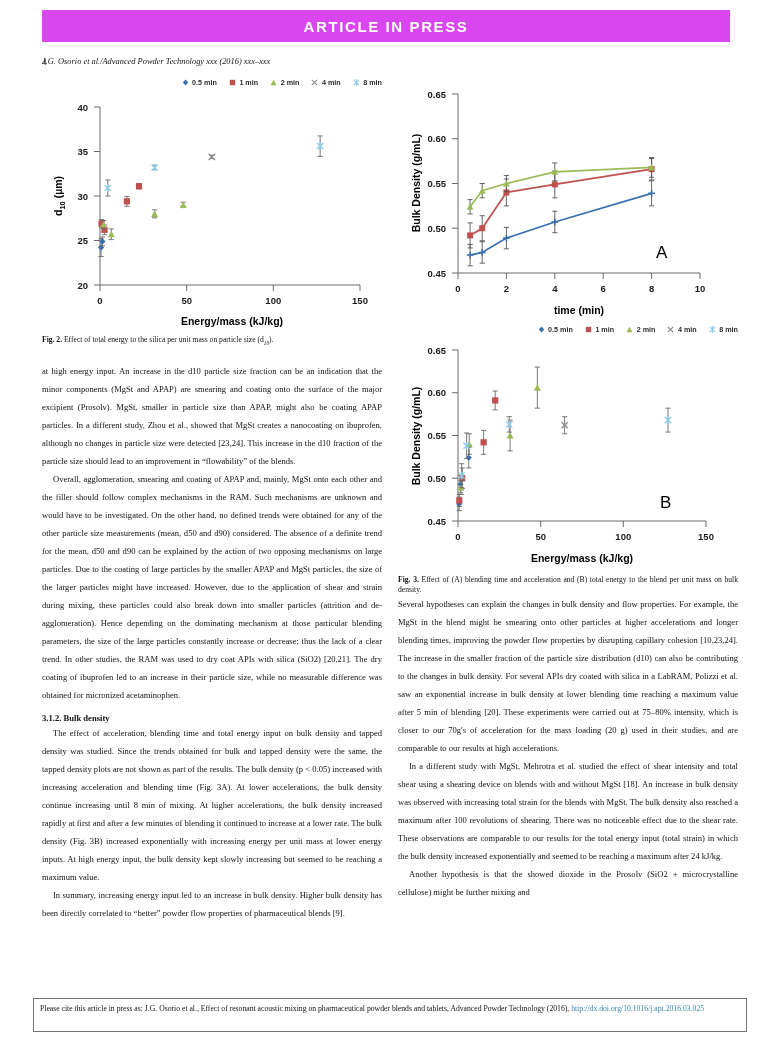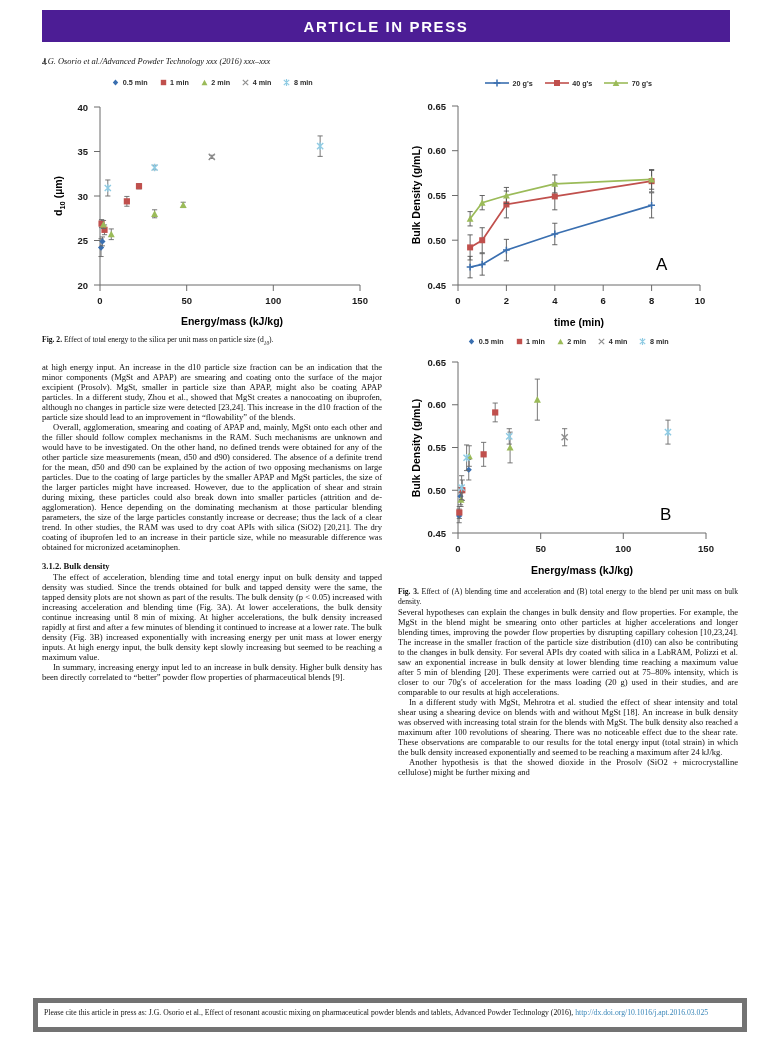--- a/index.html
+++ b/index.html
@@ -8,21 +8,21 @@
     background:#fdfdfb;
     font-family:"Liberation Serif", serif;
     color:#1b1b1b;
     position:relative;
     overflow:hidden;
   }
   .page{position:absolute;inset:0;background:#ffffff;}
   
   .aip-banner{
     position:absolute;left:42px;top:10px;width:688px;height:32px;
-    background:#4c1d95;display:flex;align-items:center;justify-content:center;
+    background:#d946ef;display:flex;align-items:center;justify-content:center;
   }
   .aip-banner span{
     color:#ffffff;font-family:"Liberation Sans",sans-serif;
     font-size:15px;font-weight:bold;letter-spacing:1.6px;
   }
   .running-head{
     position:absolute;left:42px;top:57px;width:696px;
     text-align:left;font-style:italic;font-size:8.4px;color:#151515;
     font-family:"Liberation Serif",serif;
   }
@@ -37,52 +37,52 @@
   
   .figure{position:relative;width:100%;}
   .fig-cap{
     font-size:7.6px;line-height:1.32;text-align:justify;color:#111;
     font-family:"Liberation Serif",serif;margin-top:4px;
   }
   .fig-cap b{font-weight:bold;}
   .fig-cap i{font-style:italic;}
 
   .chart-legend{
-    display:flex;justify-content:center;align-items:center;gap:11px;
+    display:flex;justify-content:flex-end;align-items:center;gap:11px;
     font-family:"Liberation Sans",sans-serif;font-size:7.2px;font-weight:bold;
     color:#2b2b2b;margin-bottom:2px;
   }
   .leg-item{display:flex;align-items:center;gap:2.5px;white-space:nowrap;}
   .leg-mark{display:inline-block;width:9px;height:9px;position:relative;}
 
   svg{display:block;}
   .axis-line{stroke:#6b6b6b;stroke-width:1;}
   .tick{stroke:#6b6b6b;stroke-width:1;}
   .tlab{font-family:"Liberation Sans",sans-serif;font-size:9.5px;fill:#1a1a1a;font-weight:bold;}
   .axtitle{font-family:"Liberation Sans",sans-serif;font-size:10.5px;fill:#000;font-weight:bold;}
   .panel-letter{font-family:"Liberation Sans",sans-serif;font-size:17px;fill:#000;}
 
   
   p.body{
-    font-size:8.55px;line-height:10px;text-align:justify;
+    font-size:8.55px;line-height:18px;text-align:justify;
     margin:0;text-indent:11px;color:#111;
     font-family:"Liberation Serif",serif;
     hyphens:auto;
   }
   p.body.noindent{text-indent:0;}
   .sec-head{
     font-size:8.6px;font-weight:bold;margin:9px 0 1px 0;color:#111;
     font-family:"Liberation Serif",serif;
   }
   sub{font-size:0.68em;}
 
   
   .cite-box{
     position:absolute;left:33px;top:998px;width:714px;height:34px;
-    border:5px solid #737373;background:#fff;
+    border:1px solid #737373;background:#fff;
     padding:4px 6px;box-sizing:border-box;
   }
   .cite-box p{
     margin:0;font-size:7.7px;line-height:11px;color:#111;
     font-family:"Liberation Serif",serif;
   }
   .cite-box a{color:#3a86b8;text-decoration:none;}
 </style>
 </head>
 <body>
@@ -212,43 +212,20 @@
       <p class="body">Overall, agglomeration, smearing and coating of APAP and, mainly, MgSt onto each other and the filler should follow complex mechanisms in the RAM. Such mechanisms are unknown and would have to be investigated. On the other hand, no defined trends were obtained for any of the other particle size measurements (mean, d50 and d90) considered. The absence of a definite trend for the mean, d50 and d90 can be explained by the action of two opposing mechanisms on large particles. Due to the coating of large particles by the smaller APAP and MgSt particles, the size of the larger particles might have increased. However, due to the application of shear and strain during mixing, these particles could also break down into smaller particles (attrition and de-agglomeration). Hence depending on the dominating mechanism at those particular blending parameters, the size of the large particles constantly increase or decrease; thus the lack of a clear trend. In other studies, the RAM was used to dry coat APIs with silica (SiO2) [20,21]. The dry coating of ibuprofen led to an increase in their particle size, while no measurable difference was obtained for micronized acetaminophen.</p>
       <div class="sec-head">3.1.2. Bulk density</div>
       <p class="body">The effect of acceleration, blending time and total energy input on bulk density and tapped density was studied. Since the trends obtained for bulk and tapped density were the same, the tapped density plots are not shown as part of the results. The bulk density (p &lt; 0.05) increased with increasing acceleration and blending time (Fig. 3A). At lower accelerations, the bulk density continue increasing until 8 min of mixing. At higher accelerations, the bulk density increased rapidly at first and after a few minutes of blending it continued to increase at a lower rate. The bulk density (Fig. 3B) increased exponentially with increasing energy per unit mass at lower energy inputs. At high energy input, the bulk density kept slowly increasing but seemed to be reaching a maximum value.</p>
       <p class="body">In summary, increasing energy input led to an increase in bulk density. Higher bulk density has been directly correlated to “better” powder flow properties of pharmaceutical blends [9].</p>
     </div>
   </div>
 
   <div class="col-right">
 
     <div class="figure">
-      <div class="chart-legend">
-        <span class="leg-item">
-          <svg width="26" height="10" viewBox="0 0 26 10">
-            <line x1="1" y1="5" x2="25" y2="5" stroke="#3a6fb0" stroke-width="1.6"></line>
-            <path d="M13,1.6 L13,8.4 M9.6,5 L16.4,5" stroke="#3a6fb0" stroke-width="1.5"></path>
-            </svg>
-          <span>20 g's</span>
-        </span>
-        <span class="leg-item">
-          <svg width="26" height="10" viewBox="0 0 26 10">
-            <line x1="1" y1="5" x2="25" y2="5" stroke="#c0504d" stroke-width="1.6"></line>
-            <rect x="10" y="2" width="6" height="6" fill="#c0504d"></rect>
-            </svg>
-          <span>40 g's</span>
-        </span>
-        <span class="leg-item">
-          <svg width="26" height="10" viewBox="0 0 26 10">
-            <line x1="1" y1="5" x2="25" y2="5" stroke="#9bbb59" stroke-width="1.6"></line>
-            <polygon points="13,1.8 16.3,8 9.7,8" fill="#9bbb59"></polygon>
-            </svg>
-          <span>70 g's</span>
-        </span>
-      </div>
 
       <svg width="340" height="243" viewBox="0 0 340 243">
 
         <line class="axis-line" x1="60" y1="16" x2="60" y2="195"></line>
         <line class="axis-line" x1="60" y1="195" x2="302" y2="195"></line>
         <g>
           <line class="tick" x1="54" y1="16" x2="60" y2="16"></line>
           <line class="tick" x1="54" y1="60.7" x2="60" y2="60.7"></line>
           <line class="tick" x1="54" y1="105.5" x2="60" y2="105.5"></line>
           <line class="tick" x1="54" y1="150.2" x2="60" y2="150.2"></line>

